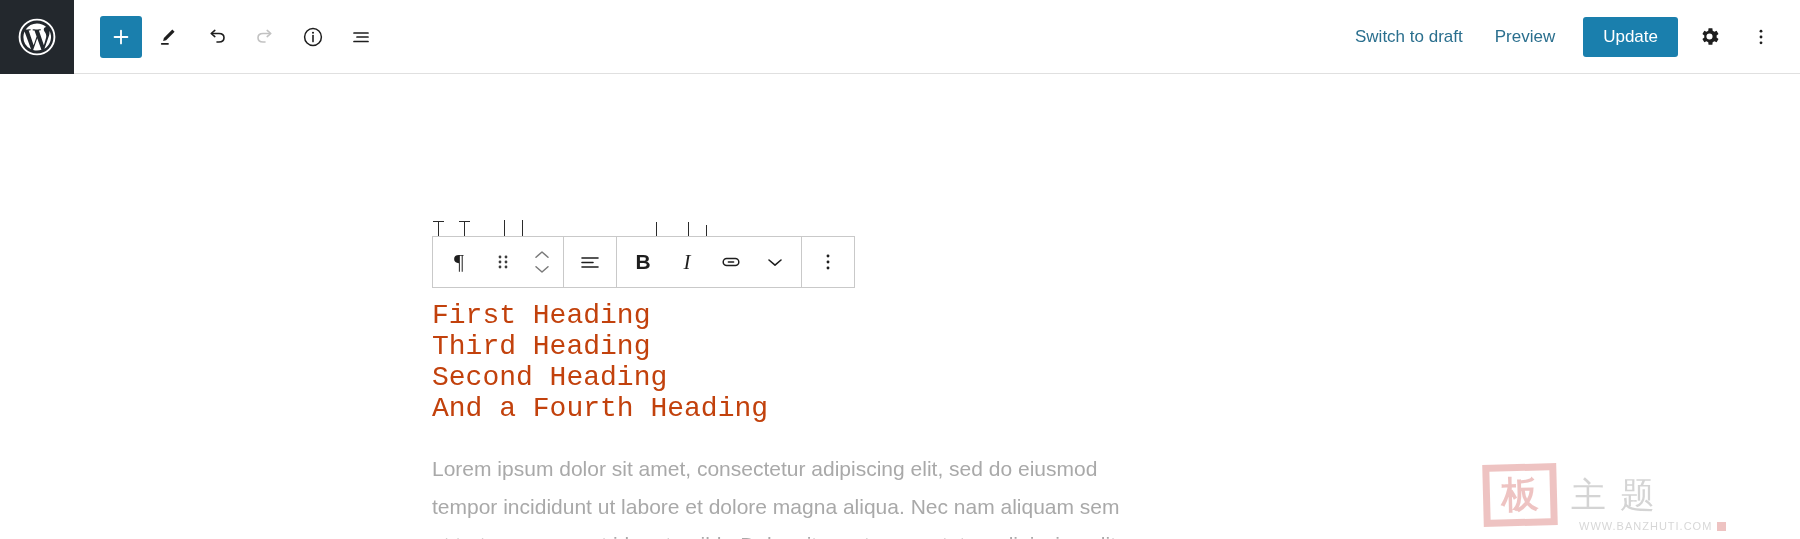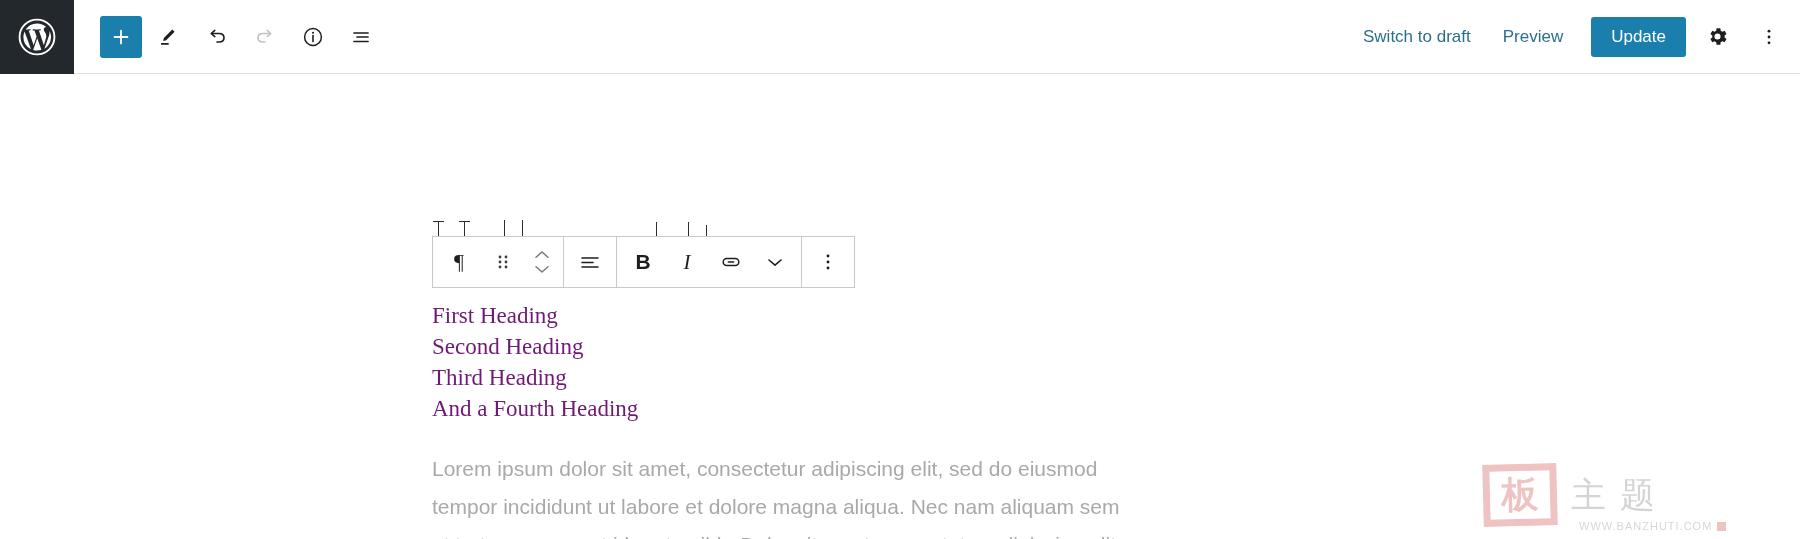--- a/index.html
+++ b/index.html
@@ -38,21 +38,21 @@
     cursor: pointer;
   }
   .tool-btn.primary-add {
     background: #1a7fad; border-radius: 3px;
   }
   .tool-btn svg { display: block; }
 
   .header-right {
     margin-left: auto;
     display: flex; align-items: center;
-    padding-right: 10px;
+    padding-right: 18px;
     gap: 0;
   }
   .link-btn {
     color: #2a6f8e;
     font-size: 17px;
     background: none; border: none;
     cursor: pointer;
     padding: 0 16px;
     font-family: "Liberation Sans", sans-serif;
     white-space: nowrap;
@@ -143,24 +143,24 @@
   }
   .mover svg { display: block; }
 
   
   .content-area {
     position: absolute;
     left: 432px; top: 225px;
     width: 1000px;
   }
   .doc-heading {
-    font-size: 23px;
-    color: #701a75;
+    font-size: 28px;
+    color: #c2410c;
     line-height: 31px;
-    font-family: Liberation Serif, serif;
+    font-family: Liberation Mono, monospace;
     font-weight: 400;
   }
   .doc-paragraph {
     margin-top: 26px;
     font-size: 21px;
     line-height: 38px;
     color: #a9a9a9;
     width: 700px;
     font-family: "Liberation Sans", sans-serif;
   }
@@ -354,22 +354,22 @@
           <circle cx="10" cy="5" r="1.45" fill="#1e1e1e"></circle>
           <circle cx="10" cy="11" r="1.45" fill="#1e1e1e"></circle>
           <circle cx="10" cy="17" r="1.45" fill="#1e1e1e"></circle>
         </svg>
       </button>
     </div>
   </div>
 
   <div class="content-area">
     <div class="doc-heading">First Heading</div>
+    <div class="doc-heading">Third Heading</div>
     <div class="doc-heading">Second Heading</div>
-    <div class="doc-heading">Third Heading</div>
     <div class="doc-heading">And a Fourth Heading</div>
     <div class="doc-paragraph">Lorem ipsum dolor sit amet, consectetur adipiscing elit, sed do eiusmod tempor incididunt ut labore et dolore magna aliqua. Nec nam aliquam sem et tortor consequat id porta nibh. Dolor sit amet consectetur adipiscing elit pellentesque</div>
   </div>
 
   <div class="watermark">
     <div class="wm-stamp">板</div>
     <div class="wm-cn">主题</div>
     <div class="wm-url">
       <span>WWW.BANZHUTI.COM</span><span class="wm-url-sq"></span>
     </div>

